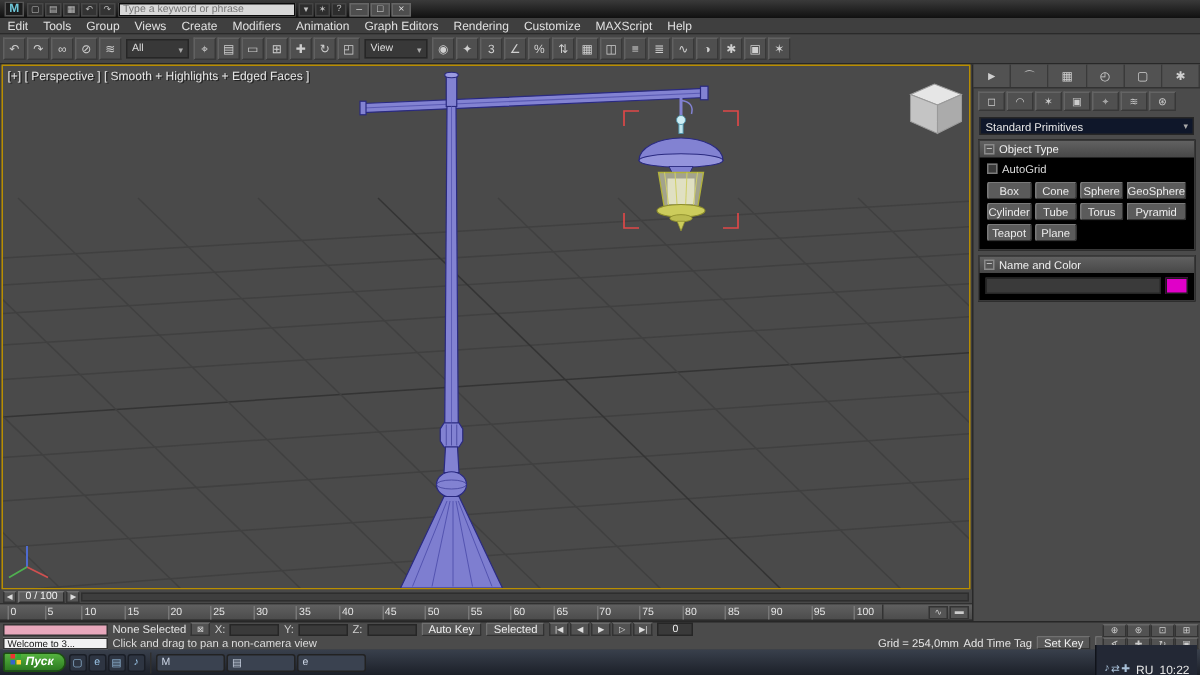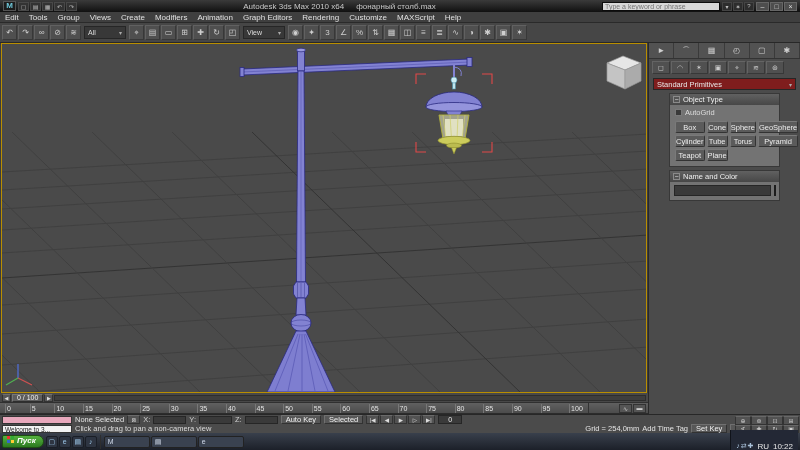--- a/index.html
+++ b/index.html
@@ -30,22 +30,22 @@
   #viewport{position:absolute;left:1px;top:43px;width:646px;height:350px;background:#4a4a4a;border:1px solid #b98e00;overflow:hidden}
   #vplabel{position:absolute;left:3px;top:2px;font-size:8px;color:#e6e6e6;z-index:3;text-shadow:1px 1px 0 #222}
   #vpsvg{position:absolute;left:0;top:0}
 
   
   #cmdpanel{position:absolute;left:648px;top:43px;width:152px;height:371px;background:#4b4b4b;border-left:1px solid #292929}
   .cp-tabs{display:flex;height:16px;border-bottom:1px solid #333}
   .cp-tab{flex:1;display:flex;align-items:center;justify-content:center;color:#cfcfcf;font-size:8px;background:#525252;border-right:1px solid #3a3a3a}
   .cp-cats{display:flex;gap:1px;padding:2px 3px}
   .cp-cat{width:18px;height:13px;background:#505050;border:1px solid #383838;border-top-color:#646464;border-left-color:#646464;color:#ccc;font-size:7px;display:flex;align-items:center;justify-content:center}
-  .cp-drop{margin:2px 4px;height:12px;background:#7f1d1d;border:1px solid #262626;display:flex;align-items:center;justify-content:space-between;padding:0 3px;font-size:7.5px;color:#e8e8e8}
-  .rollout{margin:3px 20px 0;background:#737373;border:1px solid #383838}
+  .cp-drop{margin:2px 4px;height:12px;background:#0f172a;border:1px solid #262626;display:flex;align-items:center;justify-content:space-between;padding:0 3px;font-size:7.5px;color:#e8e8e8}
+  .rollout{margin:3px 3px 0;background:#000000;border:1px solid #383838}
   .rollout-h{height:11px;background:linear-gradient(#616161,#474747);display:flex;align-items:center;gap:3px;padding:0 3px;font-size:7.5px;color:#f0f0f0}
   .rollout-minus{width:7px;height:7px;border:1px solid #8a8a8a;background:#555;font-size:7px;line-height:5px;text-align:center;color:#ddd}
   .autogrid{display:flex;align-items:center;gap:3px;padding:3px 5px 1px;font-size:7.5px;color:#ddd}
   .checkbox{width:7px;height:7px;background:#3a3a3a;border:1px solid #7a7a7a}
   .obj-grid{display:grid;grid-template-columns:1fr 1fr 1fr 1fr;gap:2px;padding:3px 5px 5px}
   .obj-btn{height:12px;background:#5b5b5b;border:1px solid #333;border-top-color:#7a7a7a;border-left-color:#7a7a7a;border-radius:2px;color:#ececec;font-size:7.5px;display:flex;align-items:center;justify-content:center}
   .name-row{display:flex;gap:3px;padding:3px 4px 4px;align-items:center}
   .name-field{flex:1;height:11px;background:#3a3a3a;border:1px solid #262626;color:#eee;font-size:7px;padding:0 2px;font-family:"Liberation Sans",sans-serif}
   .color-swatch{width:15px;height:11px;border:1px solid #1d1d1d}
 
@@ -92,24 +92,20 @@
 <div id="titlebar">
   <span class="logo">M</span>
   <span class="tbgroup">
 
   <span class="qicon">▢</span>
       <span class="qicon">▤</span>
       <span class="qicon">▦</span>
       <span class="qicon">↶</span>
       <span class="qicon">↷</span>
     </span>
-  <span class="titles">
-    <span>Autodesk 3ds Max 2010 x64</span>
-    <span>фонарный столб.max</span>
-  </span>
   <input id="search" placeholder="Type a keyword or phrase" style="">
   <span class="tbgroup">
 
   <span class="sicon">▾</span>
       <span class="sicon">✶</span>
       <span class="sicon">?</span>
     </span>
   <span class="tbgroup">
 
   <span class="winbtn">–</span>
@@ -175,20 +171,21 @@
       <span class="tbi">≣</span>
       <span class="tbi">∿</span>
       <span class="tbi">◑</span>
       <span class="tbi">✱</span>
       <span class="tbi">▣</span>
       <span class="tbi">✶</span>
     </span>
 </div>
 
 <div id="viewport">
+  <div id="vplabel">[+] [ Perspective ] [ Smooth + Highlights + Edged Faces ]</div>
   <svg id="vpsvg" width="646" height="350" viewBox="0 0 646 350">
     <defs>
         <clipPath id="gclip">
           <rect x="0" y="86" width="646" height="264"></rect>
         </clipPath>
       </defs>
 
     <g clip-path="url(#gclip)" stroke="#404040" stroke-width="1">
       <line x1="0" y1="128" x2="646" y2="90"></line>
         <line x1="0" y1="146" x2="646" y2="107"></line>

